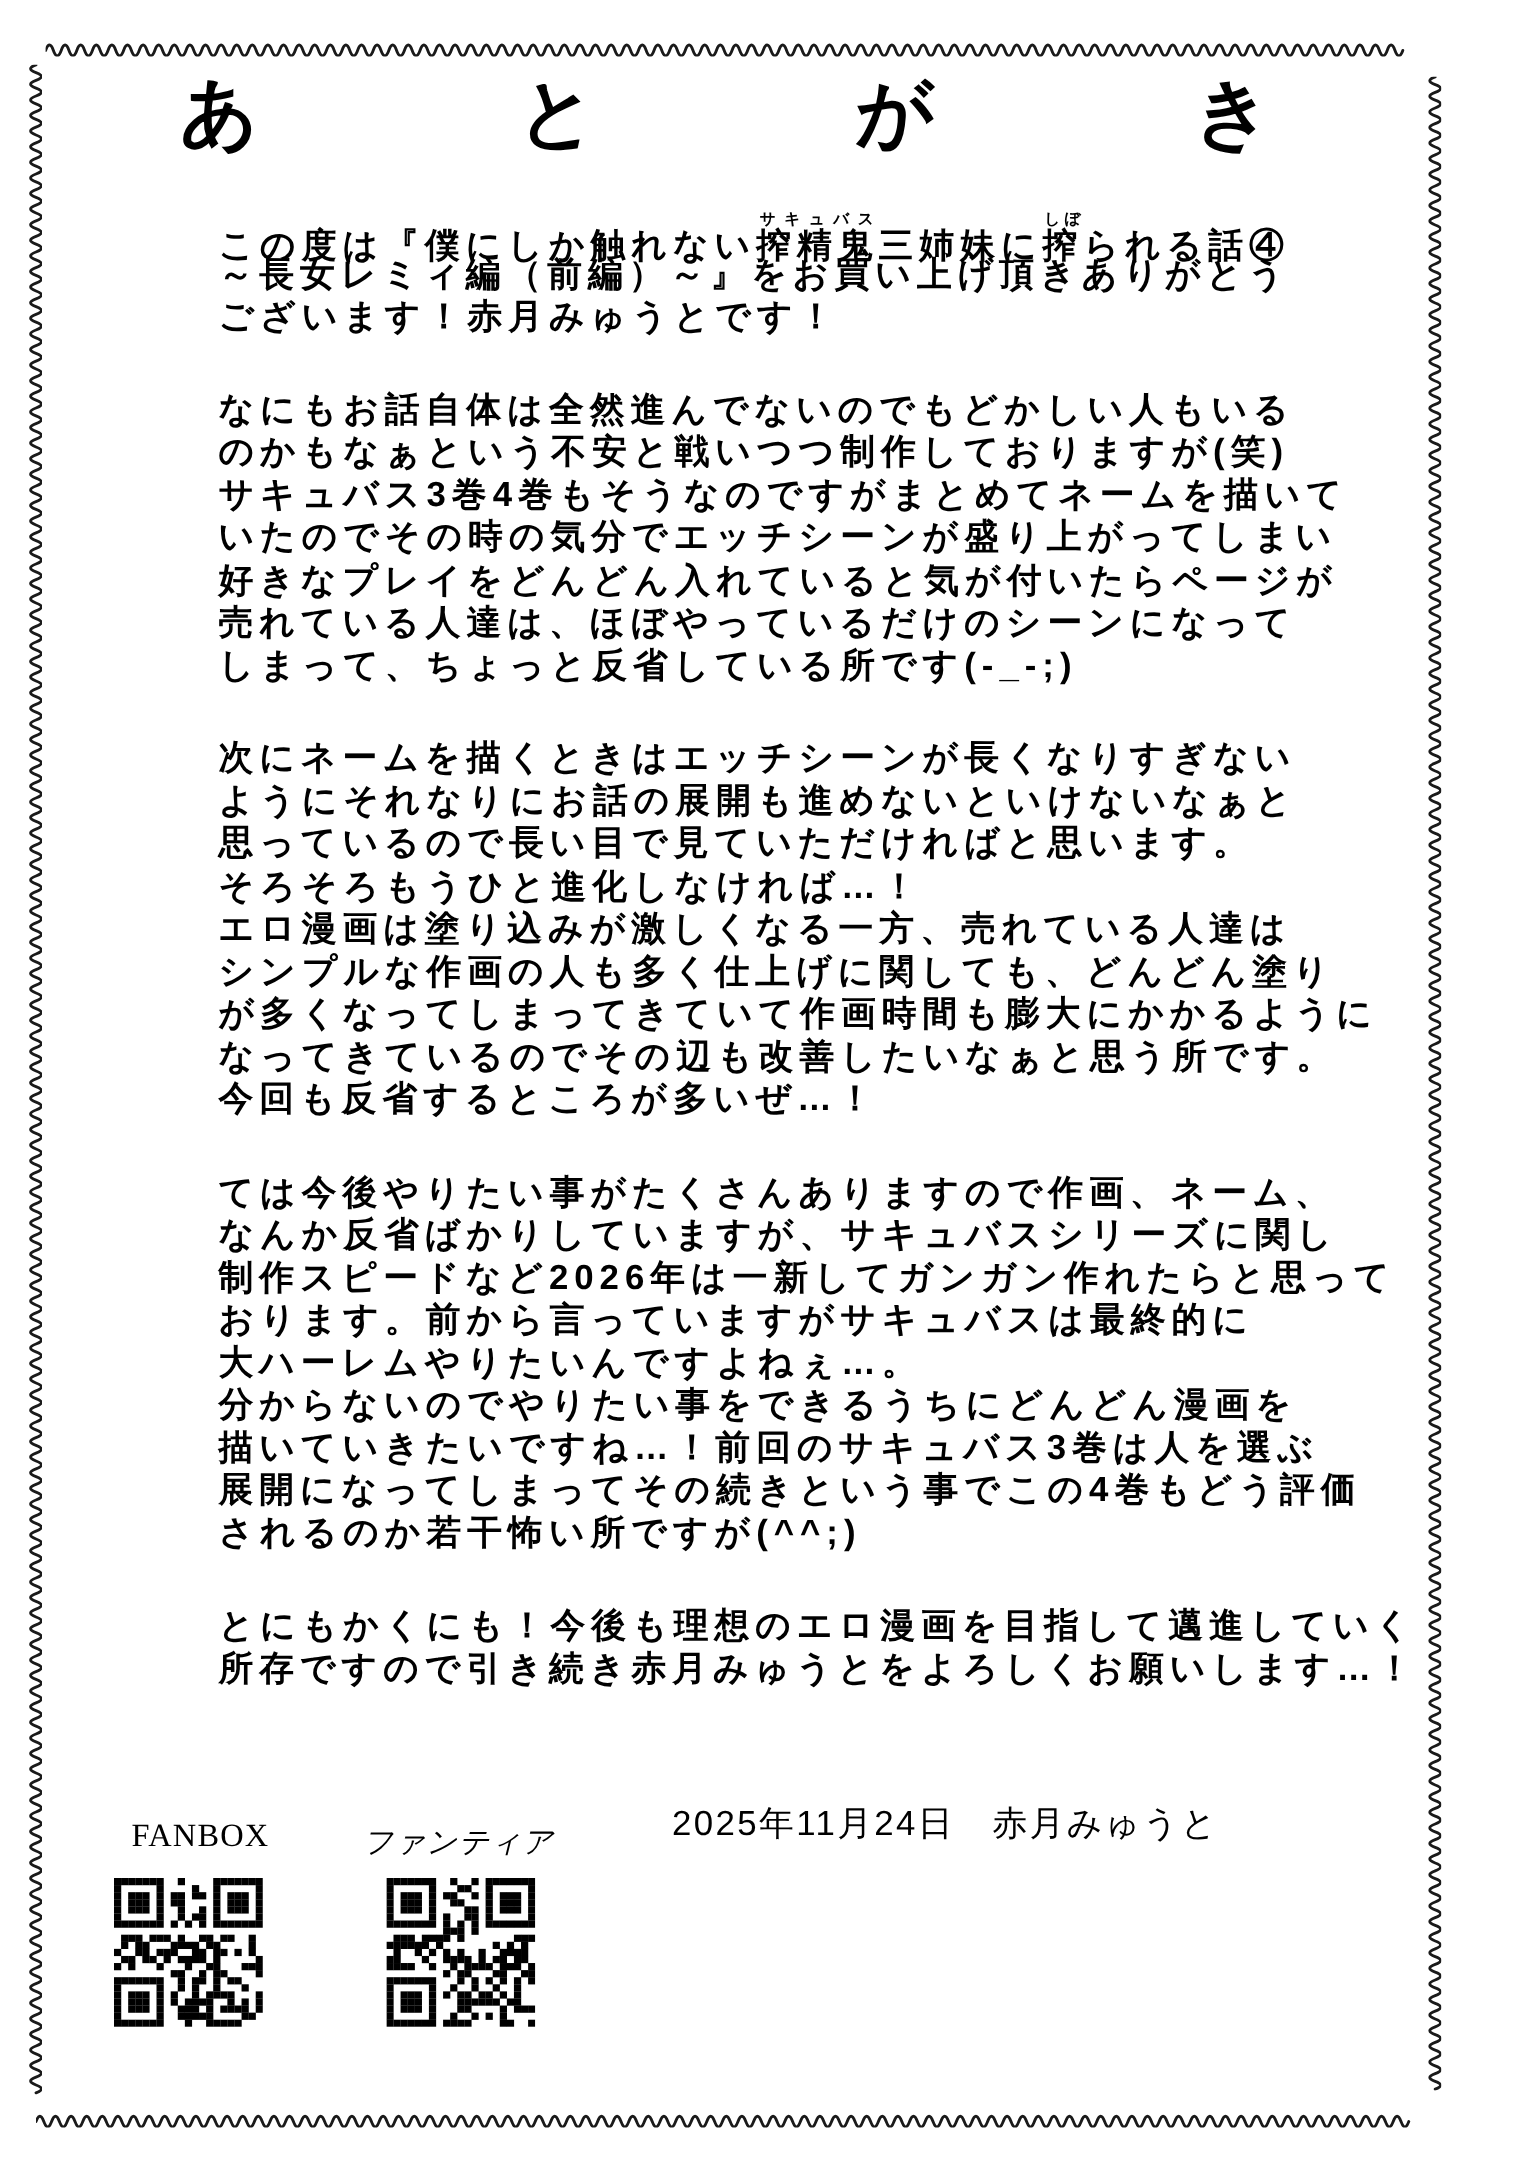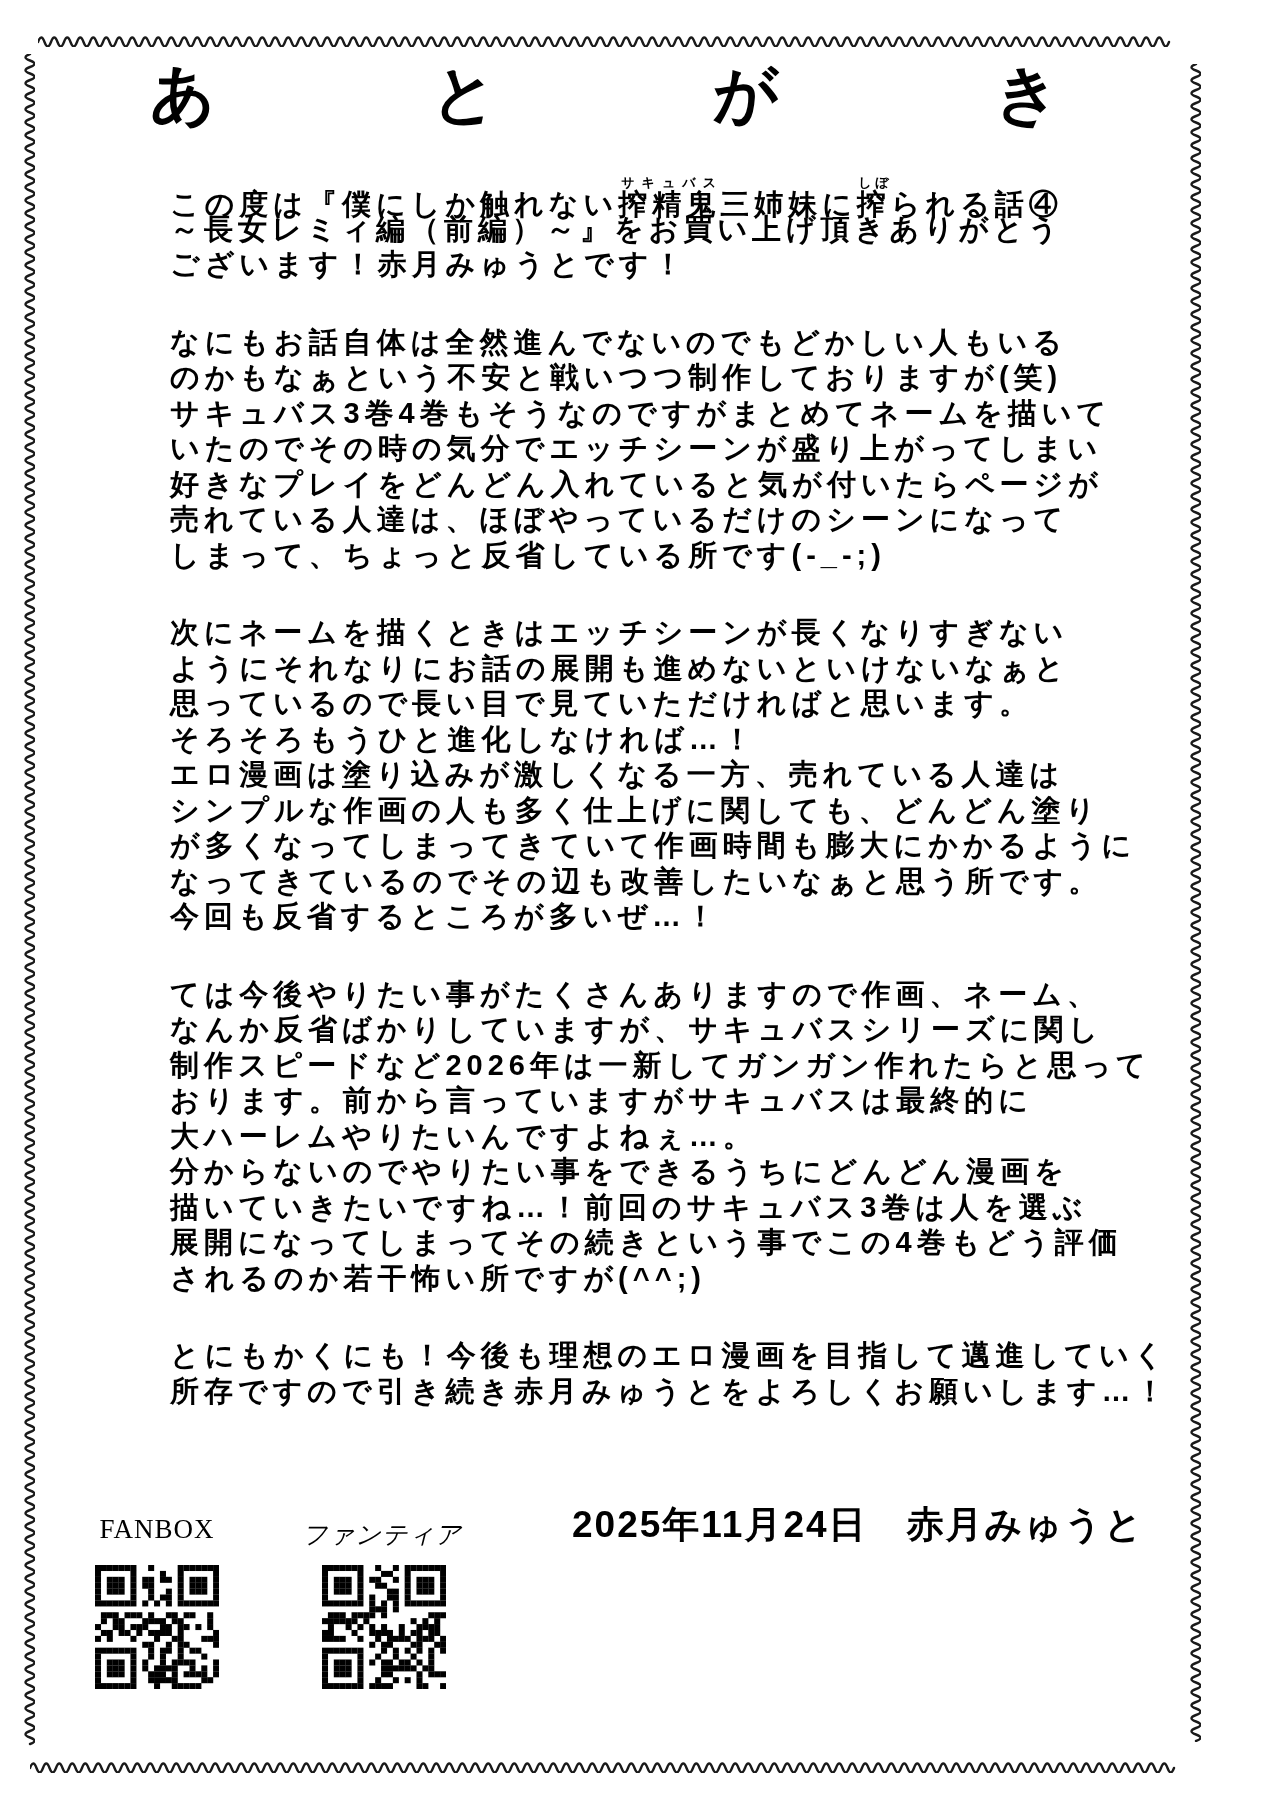--- a/index.html
+++ b/index.html
@@ -20,37 +20,37 @@
     position:absolute;left:150px;top:52px;width:910px;height:86px;
     display:flex;justify-content:space-between;align-items:center;
     font-family:"Liberation Serif",serif;
     font-weight:700;font-size:64px;line-height:86px;
   }
   
   #bodytext{
     position:absolute;left:170px;top:176px;width:1005px;
     font-weight:700;font-size:29px;letter-spacing:5px;
   }
-  .para{margin:0 0 42px 0;}
+  .para{margin:0 0 42px 12px;}
   .line{height:35.5px;line-height:35.5px;white-space:nowrap;}
   ruby{ruby-position:over;}
   rt{font-size:13px;font-weight:700;letter-spacing:1px;}
 
   
   .qr-label-serif{
     position:absolute;
     font-family:"Liberation Serif",serif;
     font-weight:400;font-size:27px;letter-spacing:1px;
     text-align:center;
   }
-  #fanbox-label{left:95px;top:1514px;width:124px;}
+  #fanbox-label{left:105px;top:1514px;width:124px;}
   #fantia-label{left:300px;top:1518px;width:164px;font-size:25px;font-style:italic;}
   #dateline{
-    position:absolute;left:572px;top:1500px;
-    font-weight:700;font-size:37px;letter-spacing:2px;white-space:nowrap;
+    position:absolute;left:560px;top:1500px;
+    font-weight:400;font-size:29px;letter-spacing:2px;white-space:nowrap;
   }
   .qr{position:absolute;top:1565px;width:124px;height:124px;}
   #qr-fanbox{left:95px;}
   #qr-fantia{left:322px;}
   .qr svg{width:100%;height:100%;display:block;}
 </style>
 </head>
 <body>
 
 <div id="page">

